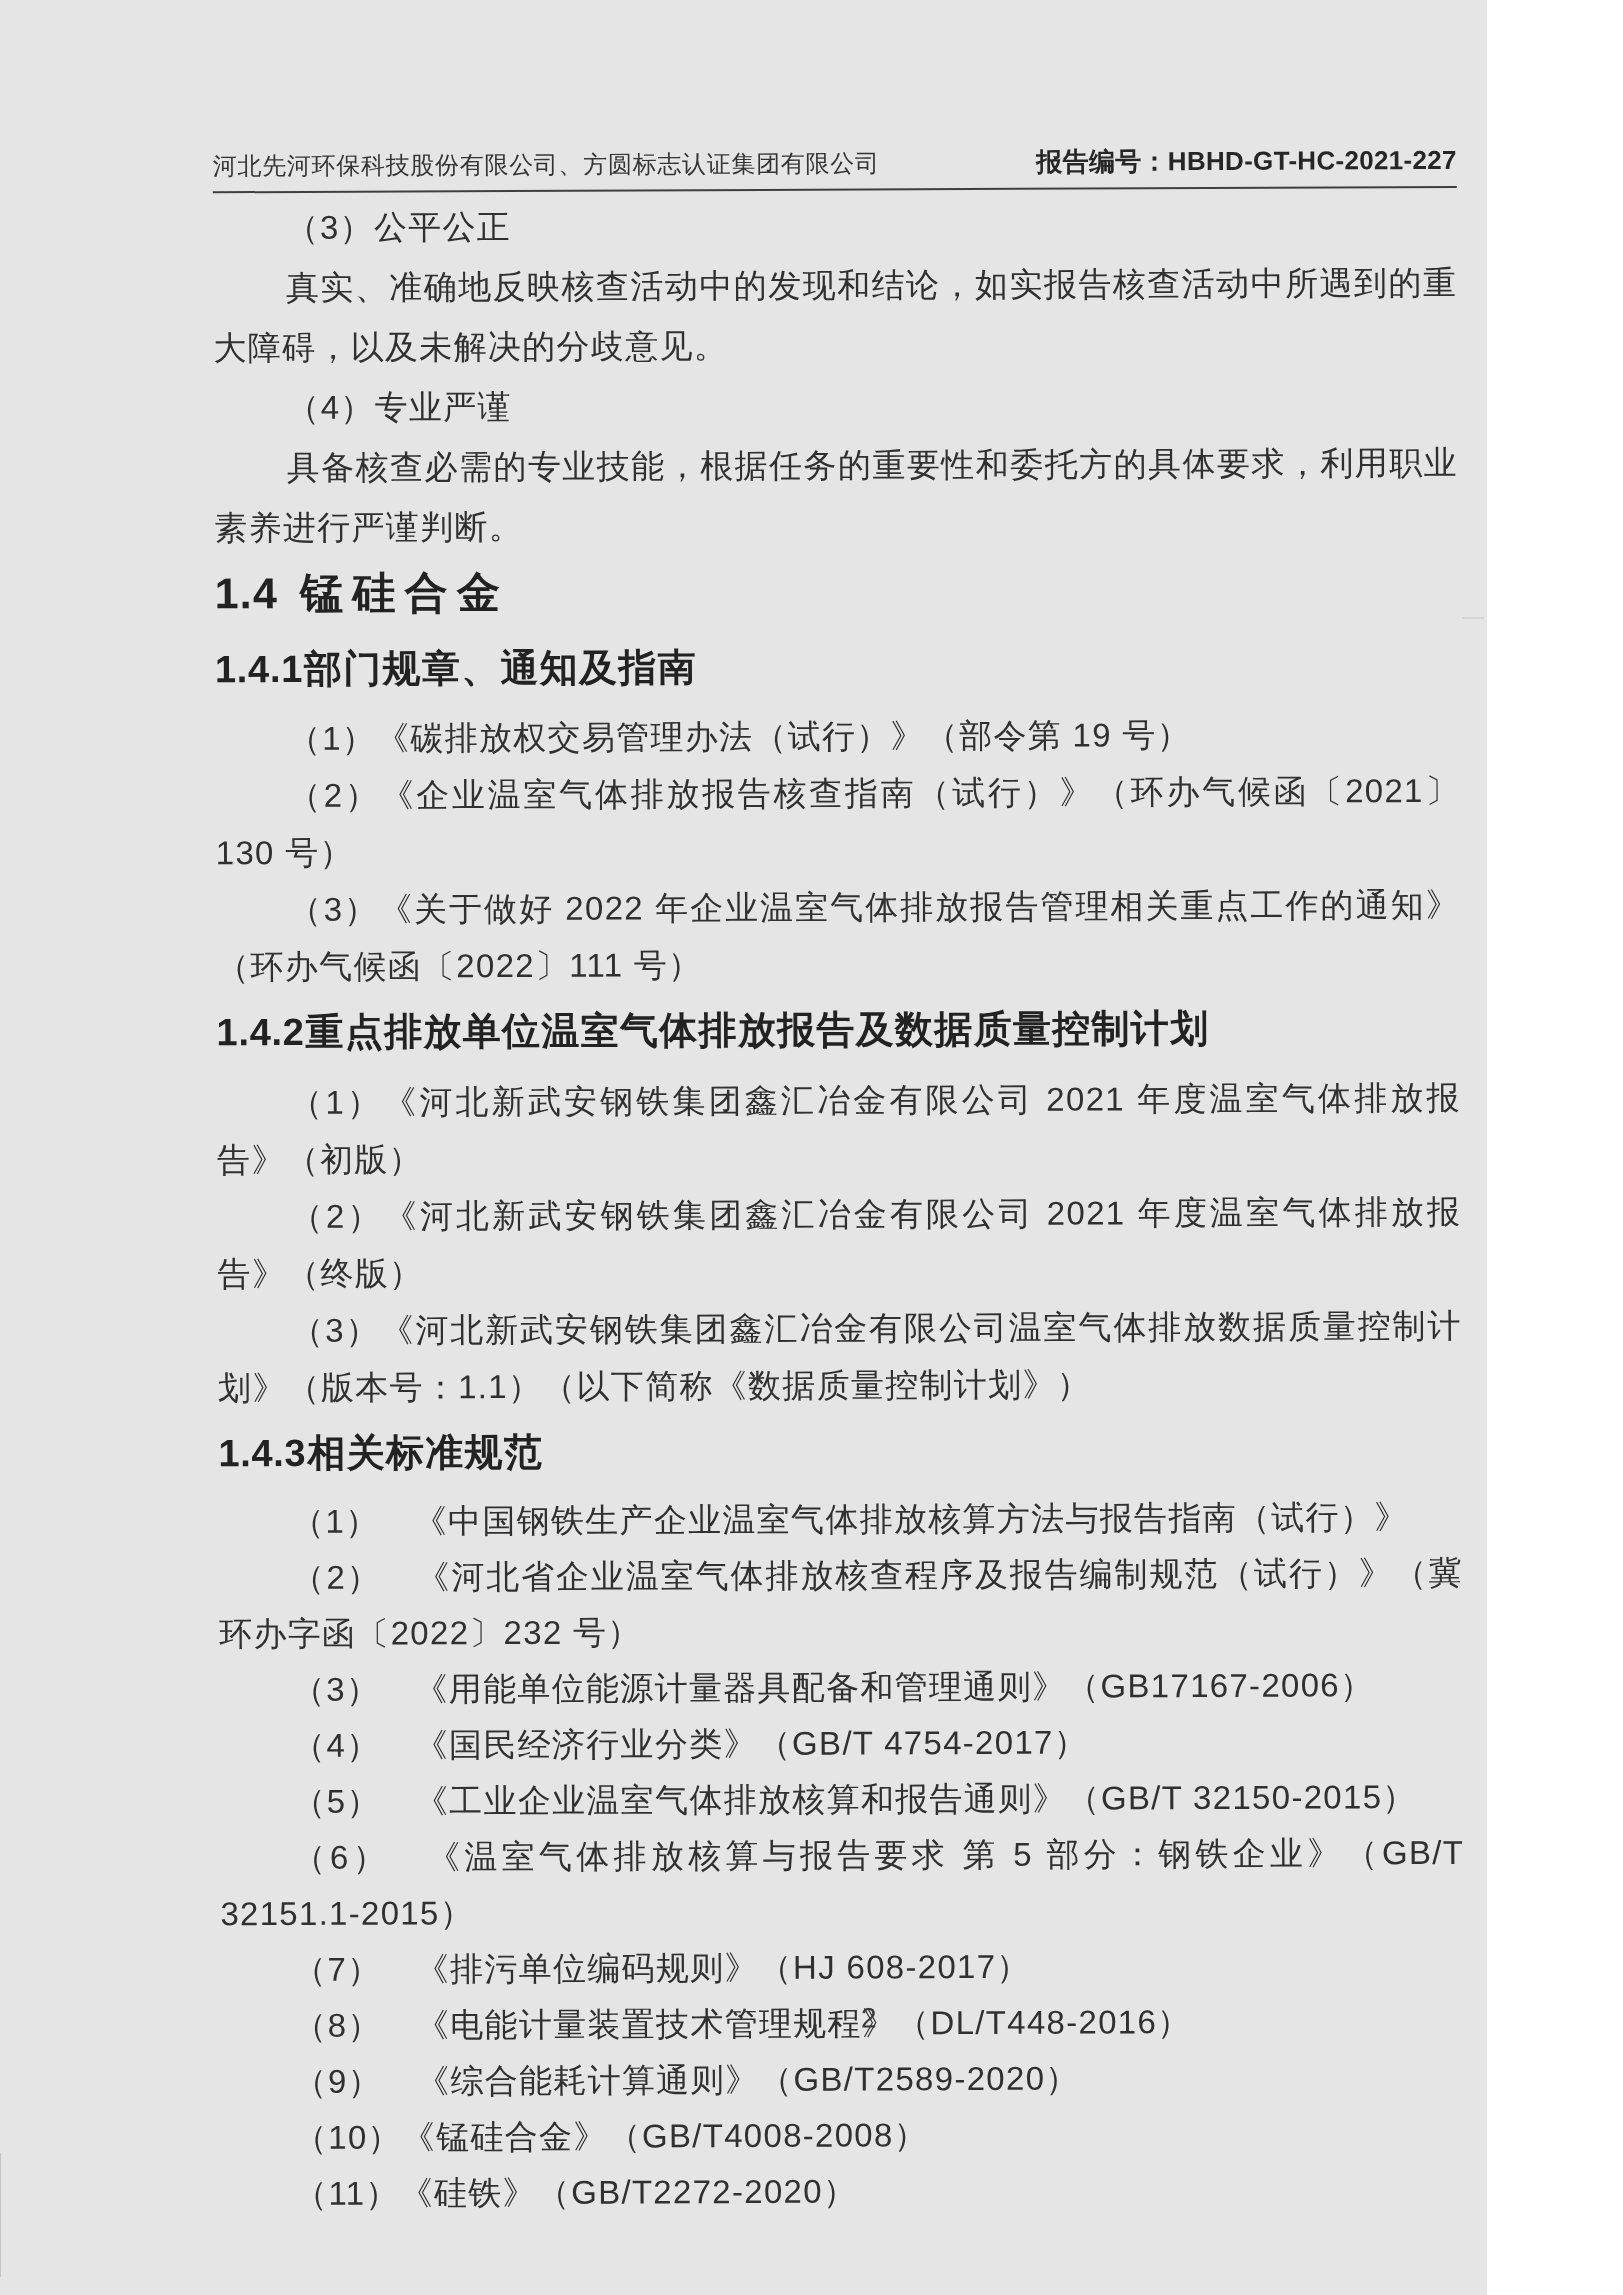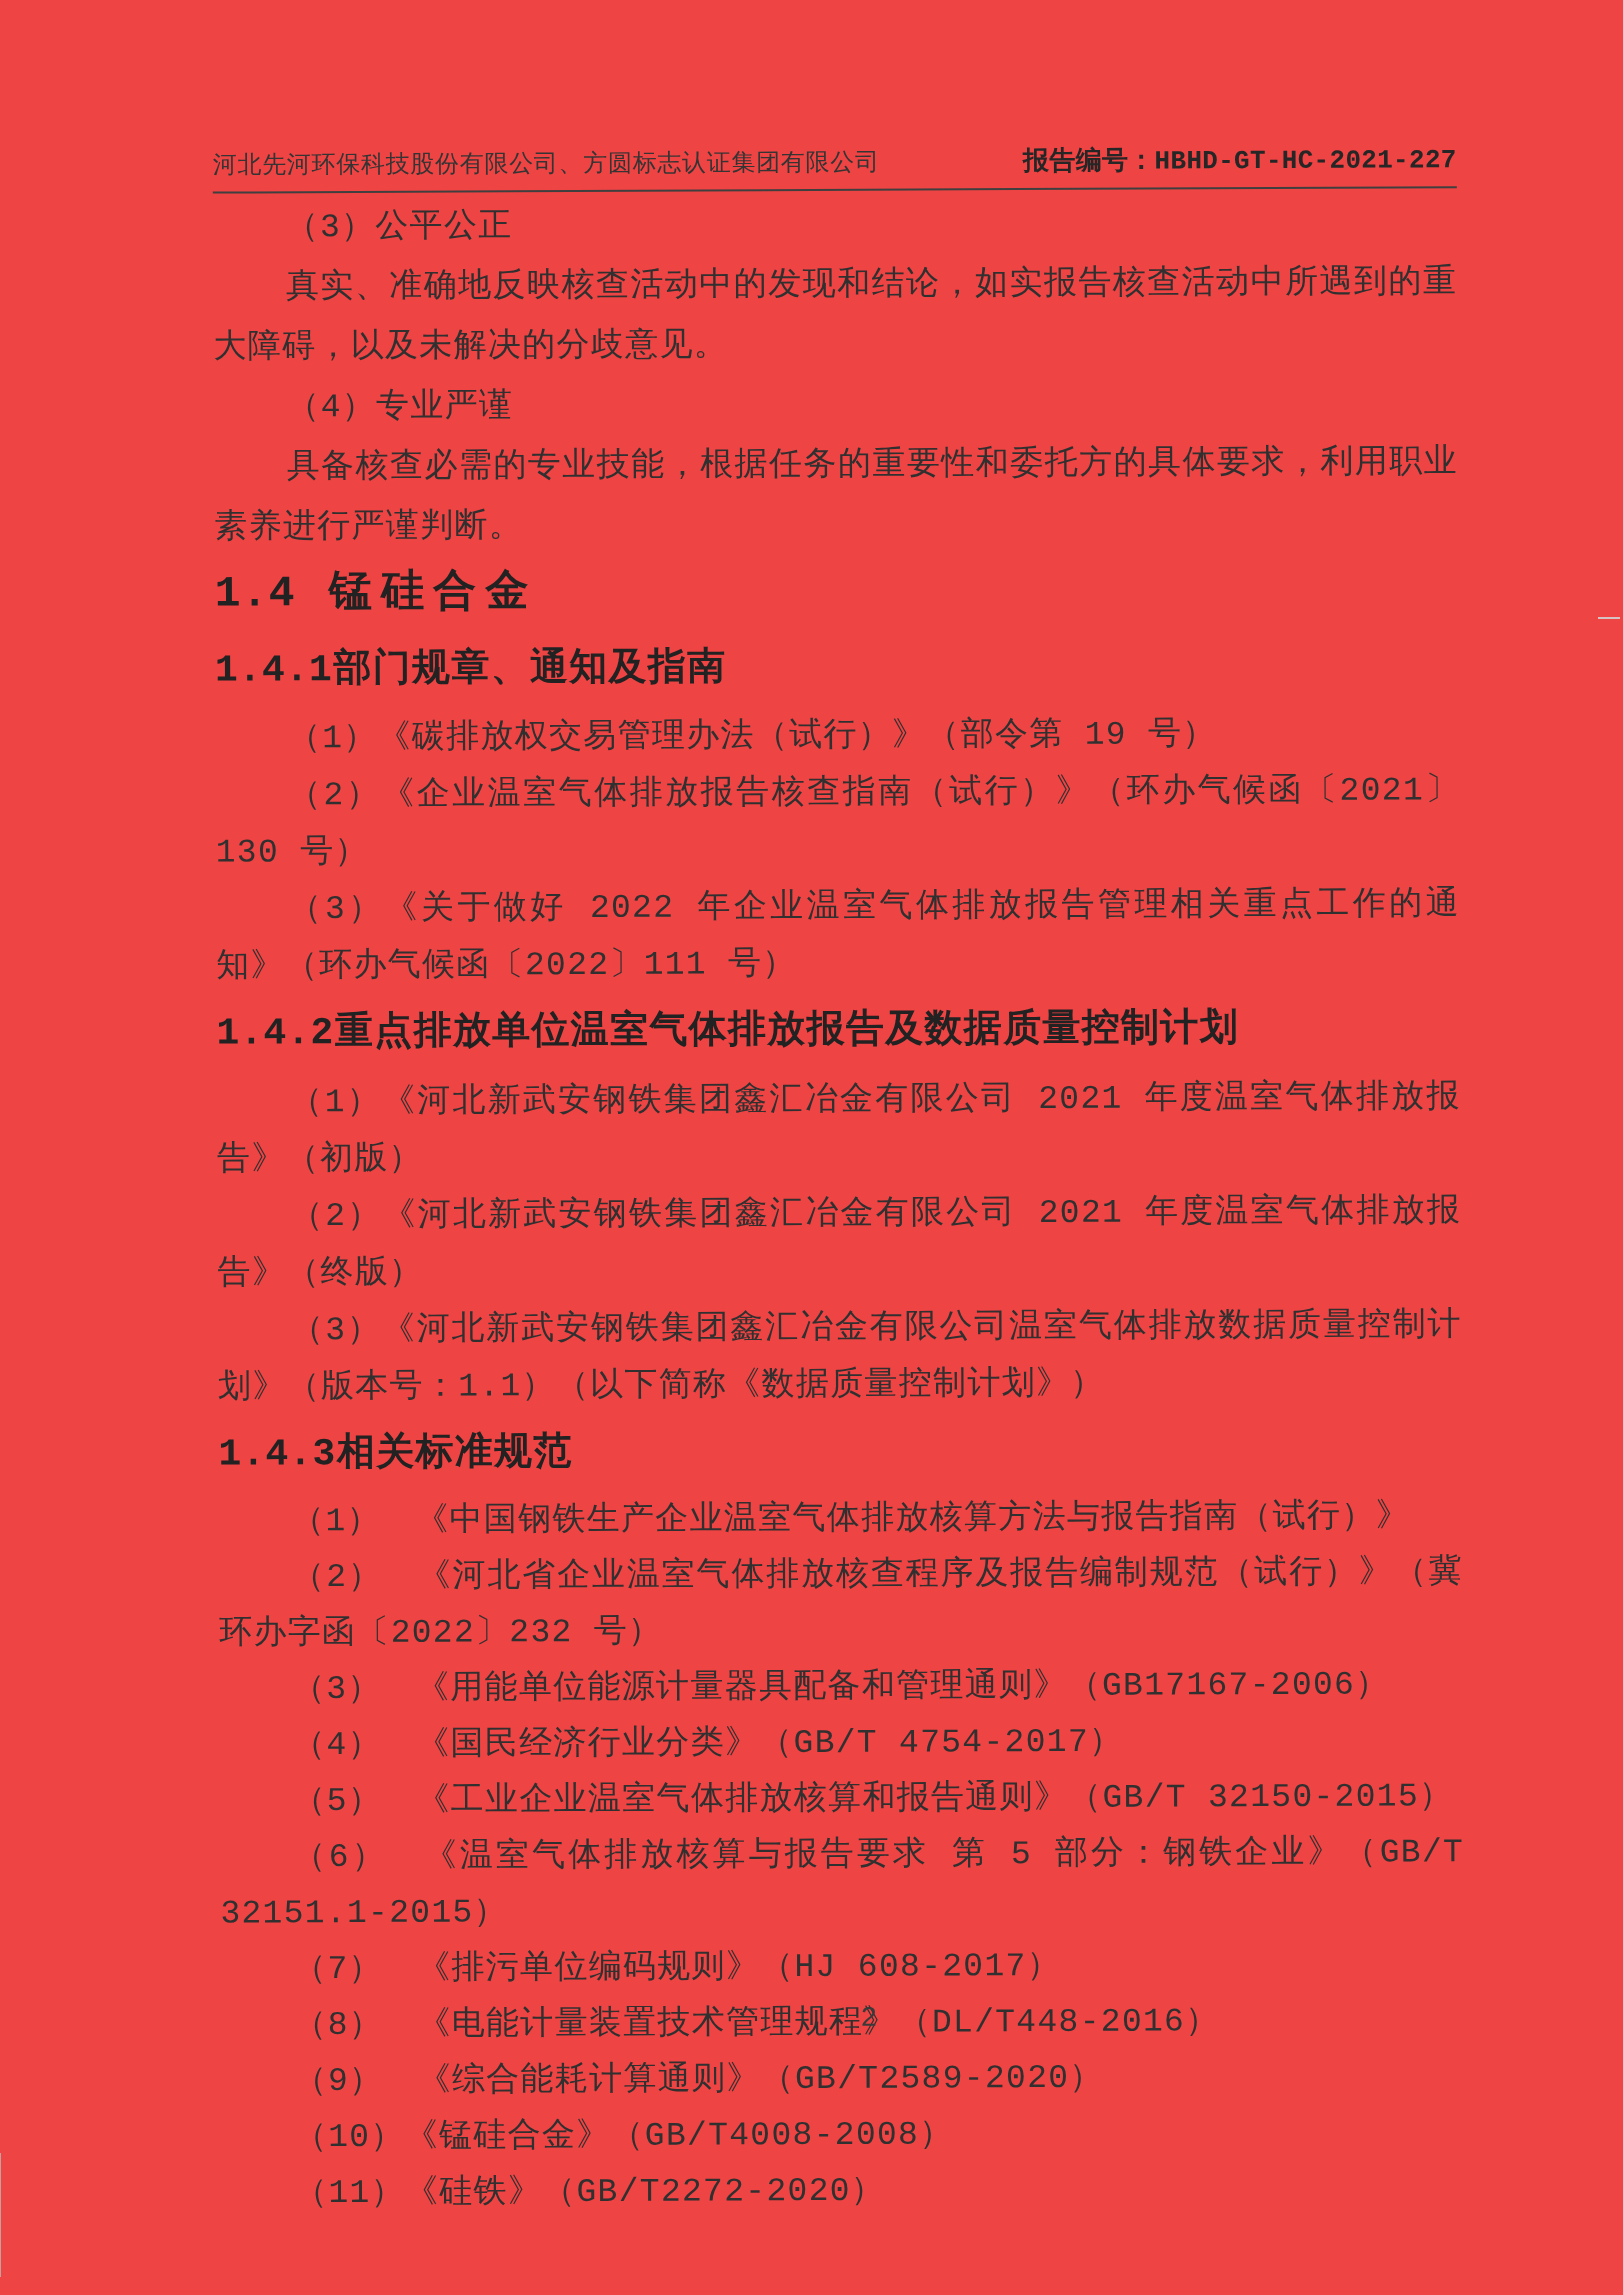--- a/index.html
+++ b/index.html
@@ -5,24 +5,24 @@
   html, body {
     margin: 0;
     padding: 0;
     background: #ffffff;
     width: 1623px;
     height: 2295px;
     overflow: hidden;
   }
   .page {
     position: relative;
-    width: 1623px;
+    width: 1487px;
     height: 2295px;
-    background: #ef4444;
-    font-family: Liberation Mono, monospace;
+    background: #e5e5e5;
+    font-family: Liberation Sans, sans-serif;
     color: #2f2f2f;
     overflow: hidden;
   }
   .sheet {
     position: absolute;
     inset: 0;
     transform: rotate(-0.25deg);
     transform-origin: 50% 40%;
   }
   .content {
@@ -74,21 +74,21 @@
     color: #303030;
   }
   .s143 p.item { line-height: 56px; }
   h2.h2 {
     font-size: 43px;
     font-weight: 700;
     line-height: 67px;
     margin: 2.6px 0 10.5px 0;
     color: #222222;
   }
-  h2.h2 .num { letter-spacing: 1.3px; margin-right: 33px; }
+  h2.h2 .num { letter-spacing: 1.3px; margin-right: 22px; }
   h2.h2 .ttl { letter-spacing: 9.2px; }
   h3.h3 {
     font-size: 38px;
     font-weight: 700;
     line-height: 63px;
     margin: 0 0 9.2px 0;
     color: #222222;
   }
   h3.h3.spaced { margin-top: 6.5px; }
   h3.h3 .num { letter-spacing: 0.7px; margin-right: 1px; }

